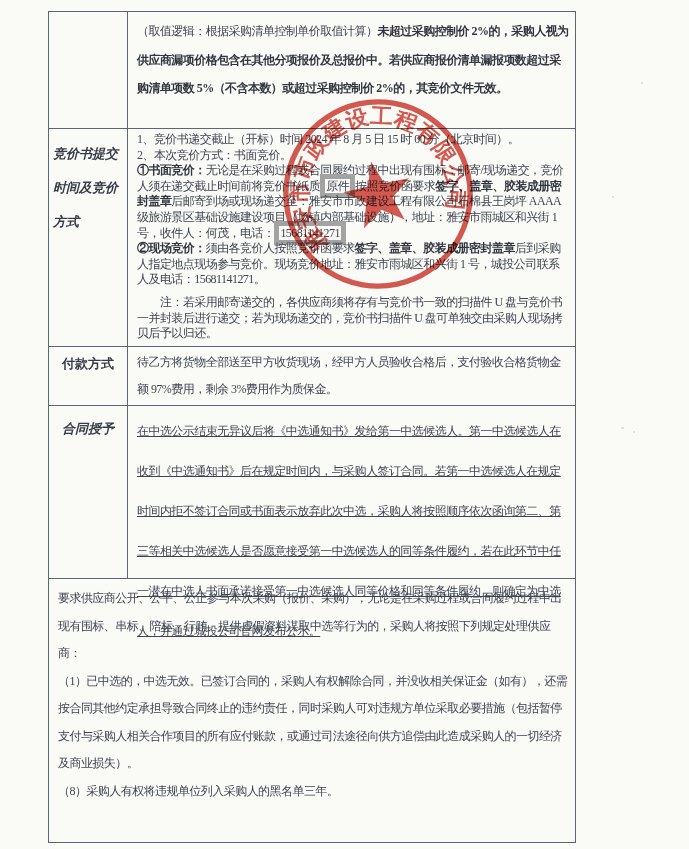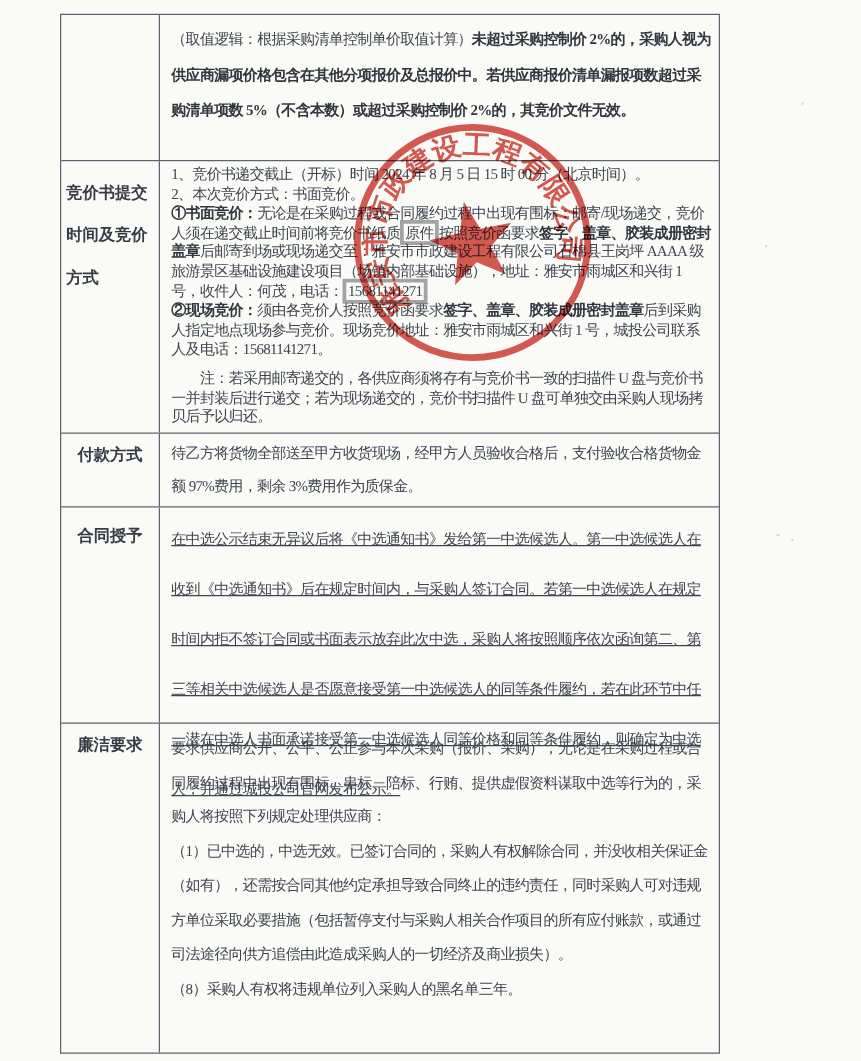--- a/index.html
+++ b/index.html
@@ -19,33 +19,33 @@
   }
   .row{display:flex;border-bottom:1px solid #5d6472;box-sizing:border-box;}
   .row:last-child{border-bottom:none;}
   .label-cell{
     width:79px;box-sizing:border-box;
     border-right:1px solid #5d6472;
     display:flex;justify-content:center;
     font-weight:700;font-size:13px;line-height:34px;
     color:#363b46;padding:0 4px;
   }
-  .label-cell.va-top{align-items:flex-start;}
+  .label-cell.va-top{align-items:flex-start;font-style:italic;}
   .label-cell.va-center{}
   .label-cell span{display:block;}
   .content-cell{
     flex:1;box-sizing:border-box;
     padding:0 5px 0 9px;
     font-size:12px;letter-spacing:-0.55px;
     color:#3e4450;
   }
   .content-cell p{margin:0;}
   .seg-b{font-weight:700;color:#31363f;}
   .seg-u{text-underline-offset:2px;}
-  .seg-box{border:3px solid #a3a3a3;padding:0 1px;}
+  .seg-box{border:5px solid #a3a3a3;padding:0 1px;}
   .p-indent{text-indent:23px;}
   
   .stamp{
     position:absolute;left:280px;top:96px;width:196px;height:196px;
     transform:rotate(-12deg);
     mix-blend-mode:multiply;opacity:.82;
     pointer-events:none;
   }
   .speck{position:absolute;border-radius:50%;background:#a9b3b9;opacity:.45;}
 </style>
@@ -85,23 +85,20 @@
       </div>
       <div class="row" style="height: 173px;">
         <div class="label-cell va-top">
           <span style="padding-top: 6px;">合同授予</span>
         </div>
         <div class="content-cell" style="line-height: 40px; padding-top: 5px; text-decoration: underline;">
           <p><span>在中选公示结束无异议后将《中选通知书》发给第一中选候选人。第一中选候选人在收到《中选通知书》后在规定时间内，与采购人签订合同。若第一中选候选人在规定时间内拒不签订合同或书面表示放弃此次中选，采购人将按照顺序依次函询第二、第三等相关中选候选人是否愿意接受第一中选候选人的同等条件履约，若在此环节中任一潜在中选人书面承诺接受第一中选候选人同等价格和同等条件履约，则确定为中选人，并通过城投公司官网发布公示。</span></p>
         </div>
       </div>
       <div class="row" style="height: 263px;">
-        <div class="label-cell va-center">
-          <span>廉洁要求</span>
-        </div>
         <div class="content-cell" style="line-height: 27.5px; padding-top: 6px;">
           <p><span>要求供应商公开、公平、公正参与本次采购（报价、采购），无论是在采购过程或合同履约过程中出现有围标、串标、陪标、行贿、提供虚假资料谋取中选等行为的，采购人将按照下列规定处理供应商：</span></p>
           <p><span>（1）已中选的，中选无效。已签订合同的，采购人有权解除合同，并没收相关保证金（如有），还需按合同其他约定承担导致合同终止的违约责任，同时采购人可对违规方单位采取必要措施（包括暂停支付与采购人相关合作项目的所有应付账款，或通过司法途径向供方追偿由此造成采购人的一切经济及商业损失）。</span></p>
           <p><span>（8）采购人有权将违规单位列入采购人的黑名单三年。</span></p>
         </div>
       </div>
     </div>
 
   <div class="speck" style="left:621px;top:427px;width:3px;height:2px;"></div>
   <div class="speck" style="left:633px;top:431px;width:2px;height:2px;"></div>

